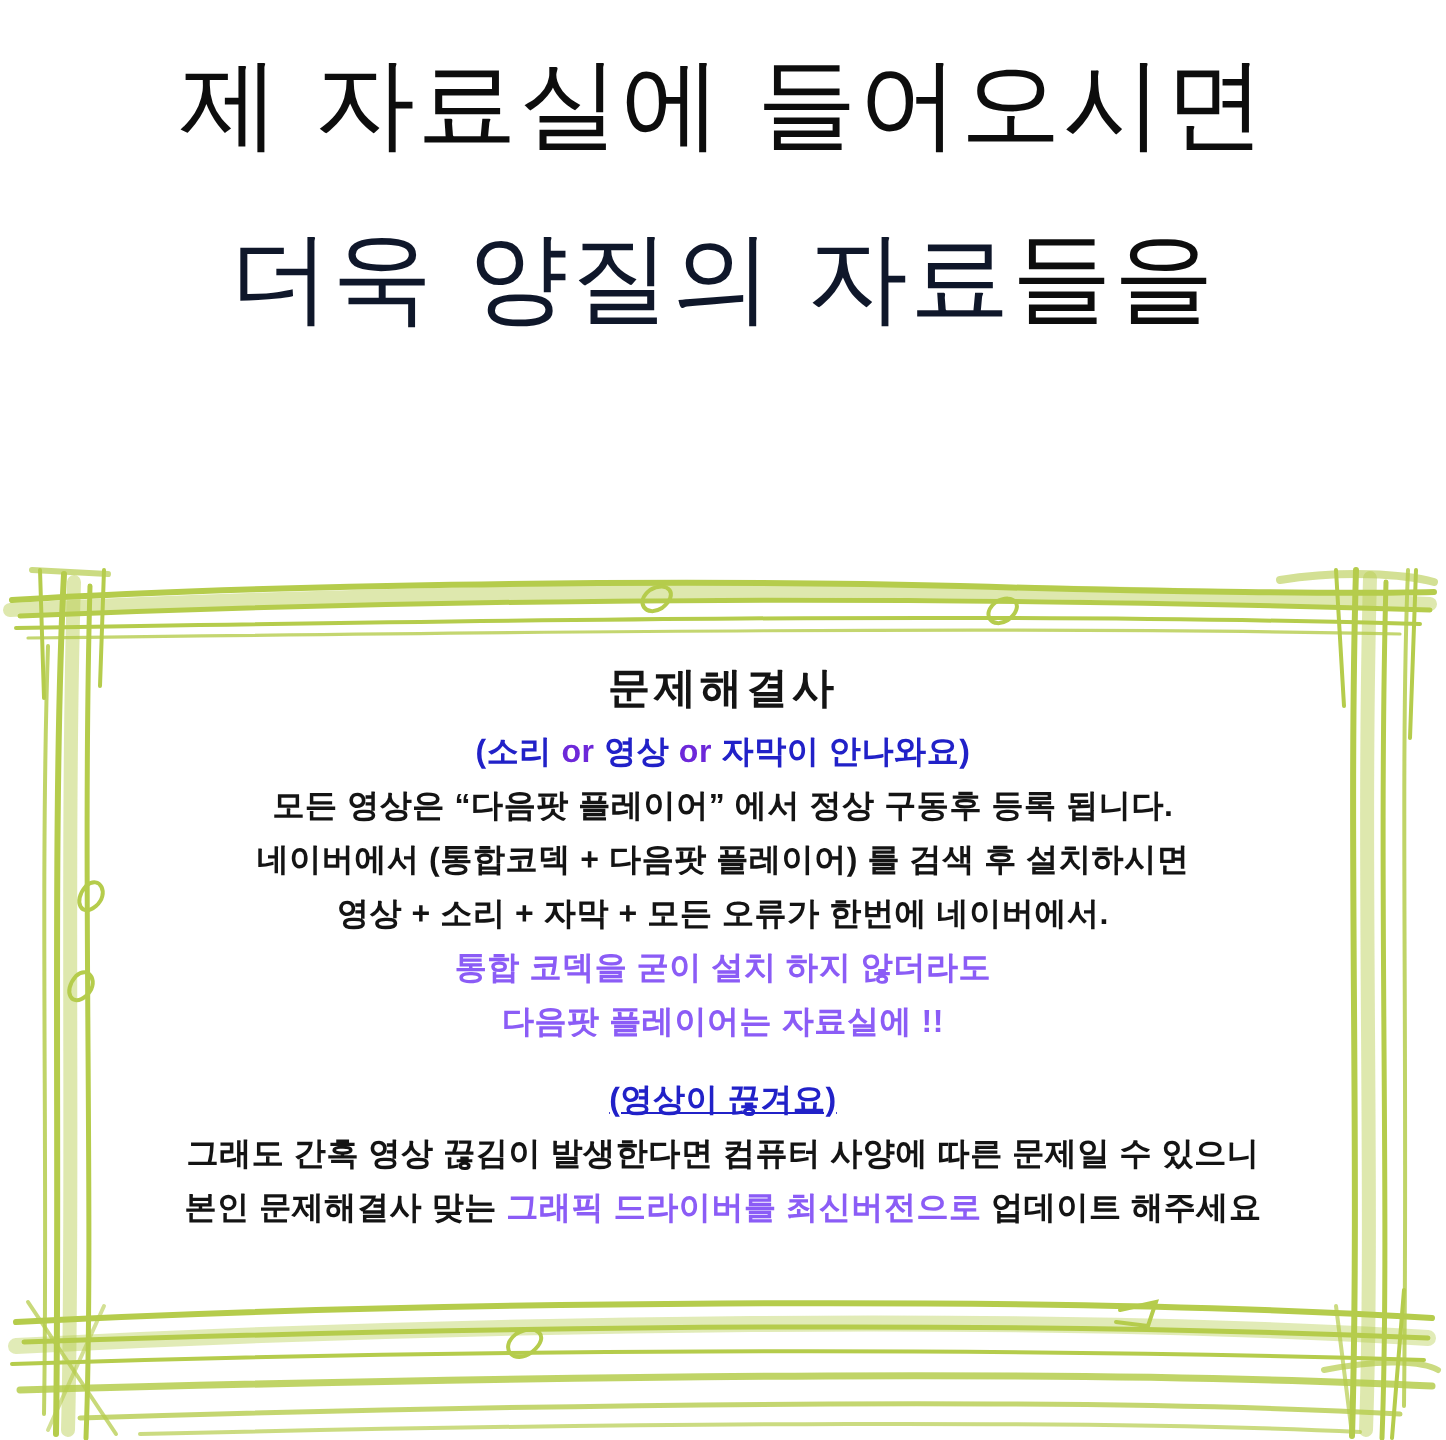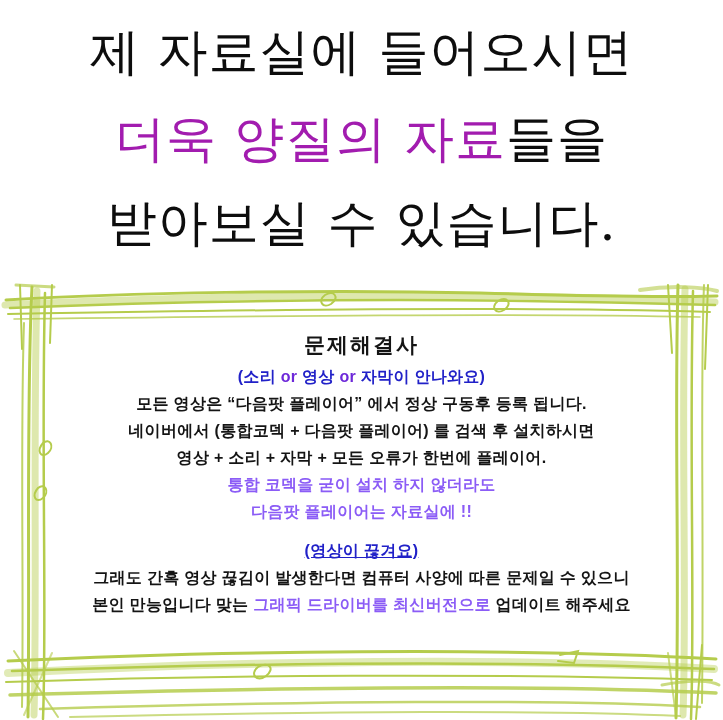--- a/index.html
+++ b/index.html
@@ -10,21 +10,21 @@
   
   .header{position:absolute;left:0;top:0;width:723px;text-align:center;}
   .h-line{
     font-family:"DejaVu Serif",serif;
     font-size:50px;font-weight:400;line-height:1.05;color:#0d0d0d;
     letter-spacing:1px;white-space:nowrap;
   }
   .h1{margin-top:26px;}
   .h2{margin-top:34px;}
   .h3{margin-top:32px;}
-  .h-blue{color:#a21caf;}
+  .h-blue{color:#0f172a;}
   
   .box-wrap{position:absolute;left:0;top:283px;width:723px;height:437px;padding-left:28px;}
   .box-border{position:absolute;left:0;top:0;width:723px;height:437px;}
   .box-border path{fill:none;stroke:#b5cc4c;stroke-linecap:round;}
   .box-content{
     position:absolute;left:55px;top:50px;width:613px;text-align:center;
     font-weight:bold;color:#141414;font-size:16px;letter-spacing:0.3px;
   }
   .box-title{font-size:21px;line-height:24px;letter-spacing:2px;}
   .line{line-height:27px;white-space:nowrap;}
@@ -33,21 +33,20 @@
   .t-blue{color:#2121c8;}
   .t-red{color:#8b5cf6;}
   .t-black{color:#6d28d9;}
 </style>
 </head>
 <body>
 
 <div class="header">
   <div class="h-line h1">제 자료실에 들어오시면</div>
   <div class="h-line h2"><span class="h-blue">더욱 양질의 자료</span><span>들을</span></div>
-  <div class="h-line h3">받아보실 수 있습니다.</div>
 </div>
 
 <div class="box-wrap">
   <svg class="box-border" viewBox="0 0 723 437" xmlns="http://www.w3.org/2000/svg">
 
     <path d="M5,22 C200,12 480,8 715,19" stroke-width="7" opacity="0.45"></path>
     <path d="M6,17 C120,10 320,6 480,10 C580,13 680,14 717,13" stroke-width="3"></path>
     <path d="M10,25 C180,18 420,13 715,22" stroke-width="2.5"></path>
     <path d="M8,31 C250,27 500,23 710,29" stroke-width="2"></path>
     <path d="M14,36 C260,33 520,30 700,34" stroke-width="1.6" opacity="0.8"></path>
@@ -91,21 +90,21 @@
     <path d="M668,370 L676,434" stroke-width="2" opacity="0.7"></path>
   </svg>
 
   <div class="box-content">
     <div class="box-title">문제해결사</div>
 
     <div class="line sub1 t-blue"><span>(소리 </span><span class="t-black">or</span><span> 영상 </span><span class="t-black">or</span><span> 자막이 안나와요)</span></div>
 
     <div class="line">모든 영상은 “다음팟 플레이어” 에서 정상 구동후 등록 됩니다.</div>
     <div class="line">네이버에서 (통합코덱 + 다음팟 플레이어) 를 검색 후 설치하시면</div>
-    <div class="line">영상 + 소리 + 자막 + 모든 오류가 한번에 플레이어.</div>
+    <div class="line">영상 + 소리 + 자막 + 모든 오류가 한번에 네이버에서.</div>
     <div class="line t-red">통합 코덱을 굳이 설치 하지 않더라도</div>
     <div class="line t-red">다음팟 플레이어는 자료실에 !!</div>
 
     <div class="line sub2 t-blue">(영상이 끊겨요)</div>
     <div class="line">그래도 간혹 영상 끊김이 발생한다면 컴퓨터 사양에 따른 문제일 수 있으니</div>
-    <div class="line"><span>본인 만능입니다 맞는 </span><span class="t-red">그래픽 드라이버를 최신버전으로</span><span> 업데이트 해주세요</span></div>
+    <div class="line"><span>본인 문제해결사 맞는 </span><span class="t-red">그래픽 드라이버를 최신버전으로</span><span> 업데이트 해주세요</span></div>
   </div>
 </div>
 
 </body></html>

